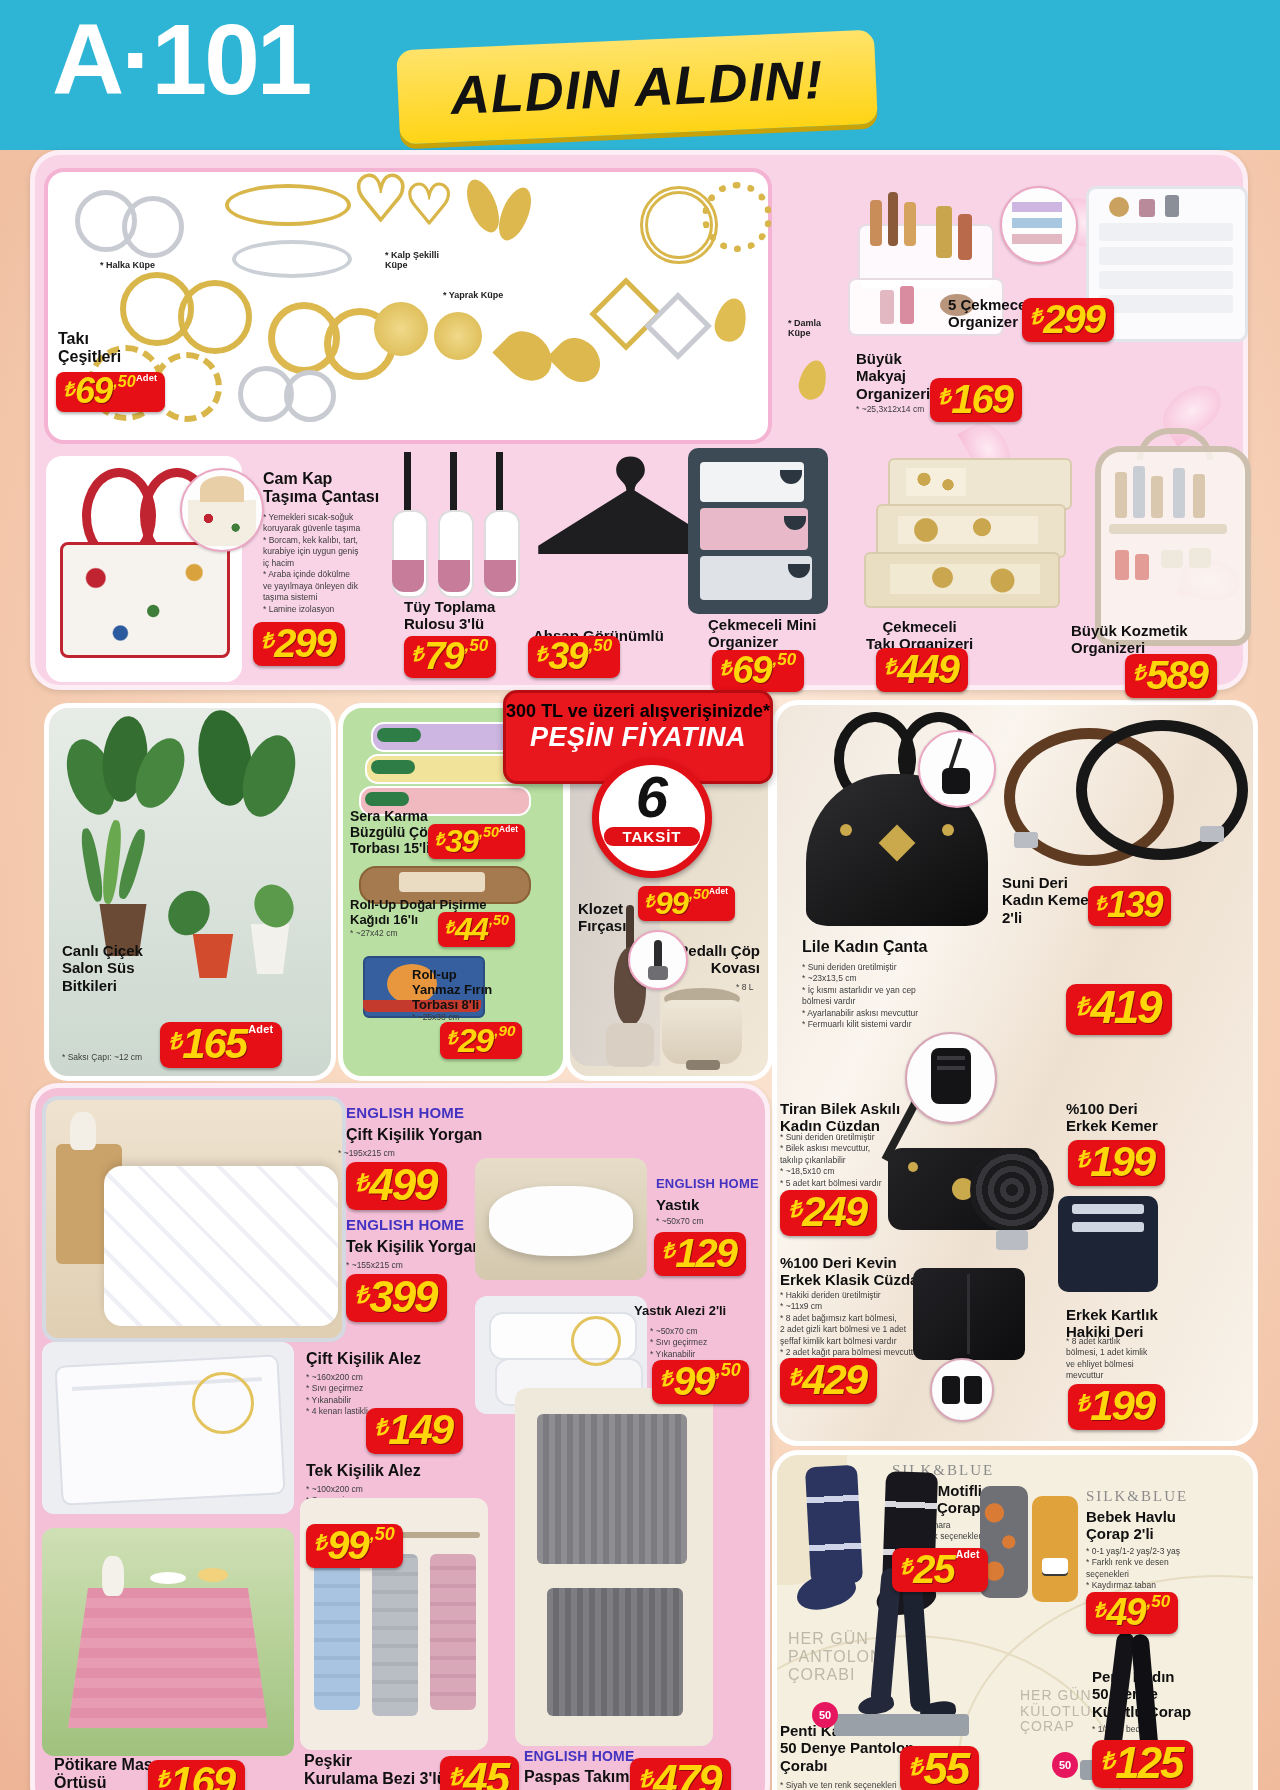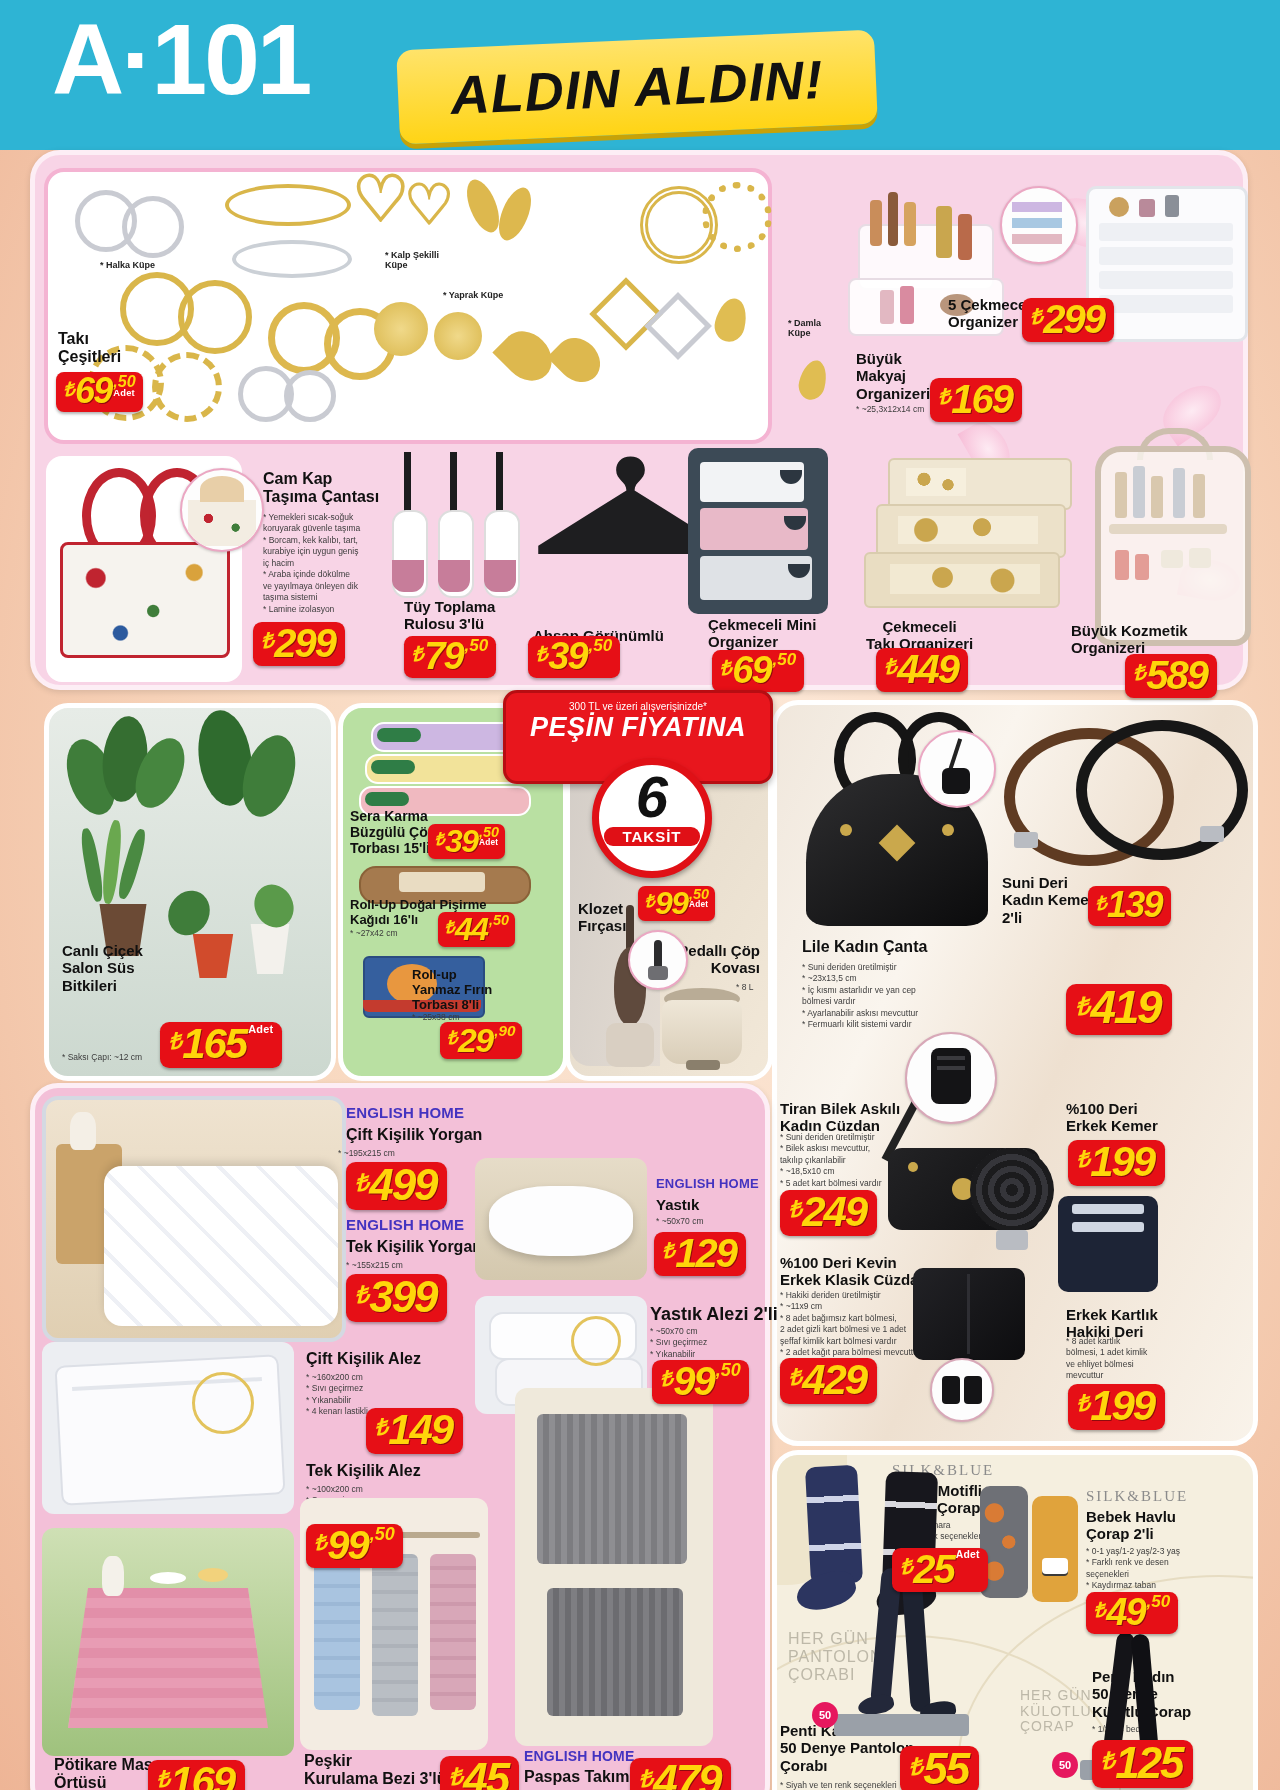--- a/index.html
+++ b/index.html
@@ -36,27 +36,27 @@
   .eh{position:absolute;font-size:15px;font-weight:bold;color:#4433c0;letter-spacing:.2px}
   .sb{position:absolute;font-family:"Liberation Serif",serif;font-size:15px;color:#8b8b8b;letter-spacing:2px}
   .wm{position:absolute;font-weight:normal;color:#bdb8a8;font-size:16px;line-height:1.12;white-space:pre-line;letter-spacing:1px}
   .tag{position:absolute;font-size:9px;color:#222;font-weight:bold;white-space:pre-line}
   
   .price{position:absolute;background:#e60f16;border-radius:.22em;padding:.05em .2em .1em;color:#ffd60a;
     font-weight:bold;font-style:italic;display:flex;align-items:flex-start;line-height:.95;
     box-shadow:0 2px 3px rgba(0,0,0,.3);white-space:nowrap;z-index:4}
   .price .cur{font-size:.55em;margin-top:.3em;margin-right:.03em}
   .price .main{font-size:1em;letter-spacing:-.05em;text-shadow:1px 1px 0 #8f0a0d}
-  .price .side{display:flex;flex-direction:column;margin-left:.05em}
+  .price .side{display:flex;margin-left:.05em}
   .price .sup{font-size:.45em}
   .price .unit{font-size:.26em;color:#fff;font-style:normal;letter-spacing:.02em}
   
   .pesin{position:absolute;left:503px;top:690px;width:264px;height:88px;background:#e8161d;border:3px solid #b70d12;
     border-radius:14px;z-index:5;text-align:center;box-shadow:0 3px 6px rgba(0,0,0,.3)}
-  .pesin .p1{color:#ffffff;font-weight:normal;font-size:10px;margin-top:8px}
+  .pesin .p1{color:#000000;font-weight:bold;font-size:18px;margin-top:8px}
   .pesin .p2{color:#fff;font-weight:bold;font-style:italic;font-size:27px;letter-spacing:.5px}
   .taksit{position:absolute;left:592px;top:758px;width:106px;height:106px;border-radius:50%;background:#fff;
     border:7px solid #e01016;text-align:center;z-index:6;box-shadow:0 3px 5px rgba(0,0,0,.35)}
   .taksit .t6{font-size:58px;font-weight:bold;font-style:italic;color:#111;line-height:1;margin-top:3px}
   .taksit .tlabel{background:#e01016;color:#fff;font-weight:bold;font-size:15px;border-radius:9px;margin:1px 5px 0;padding:1px 0;letter-spacing:1px}
   
   .petal{position:absolute;background:radial-gradient(#fff0f6,#f6b5d2);border-radius:60% 60% 60% 0;opacity:.8}
   .inset{position:absolute;border-radius:50%;background:#fdfdfd;border:2px solid #eba7c3;box-shadow:0 1px 3px rgba(0,0,0,.2);overflow:hidden;z-index:3}
   .fifty{position:absolute;width:26px;height:26px;border-radius:50%;background:#e6175e;color:#fff;font-size:11px;font-weight:bold;display:flex;align-items:center;justify-content:center;z-index:4}
   .ring{position:absolute;border-radius:50%}
@@ -637,21 +637,21 @@
     <span class="side">
       <span class="sup">,50</span>
       <span class="unit"></span>
     </span>
 </div>
 <div class="photo" style="left:475px;top:1296px;width:172px;height:118px;background:#eceef2;border-radius:12px;overflow:hidden">
   <div class="abs" style="left:14px;top:16px;width:144px;height:44px;background:#fdfdfe;border:2px solid #dfe2e8;border-radius:14px"></div>
   <div class="abs" style="left:20px;top:62px;width:144px;height:44px;background:#f6f6f9;border:2px solid #dfe2e8;border-radius:14px"></div>
   <div class="abs" style="left:96px;top:20px;width:44px;height:44px;border:3px solid #e3c35c;border-radius:50%"></div>
 </div>
-<div class="nm" style="left:650px;top:1304px;font-size:18px">Yastık Alezi 2'li</div>
+<div class="nm" style="left:634px;top:1304px;font-size:13px">Yastık Alezi 2'li</div>
 <div class="nt" style="left:650px;top:1326px">* ~50x70 cm
 * Sıvı geçirmez
 * Yıkanabilir</div>
 <div class="price" style="left:652px;top:1360px;font-size:40px">
   <span class="cur">₺</span>
     <span class="main">99</span>
     <span class="side">
       <span class="sup">,50</span>
       <span class="unit"></span>
     </span>

